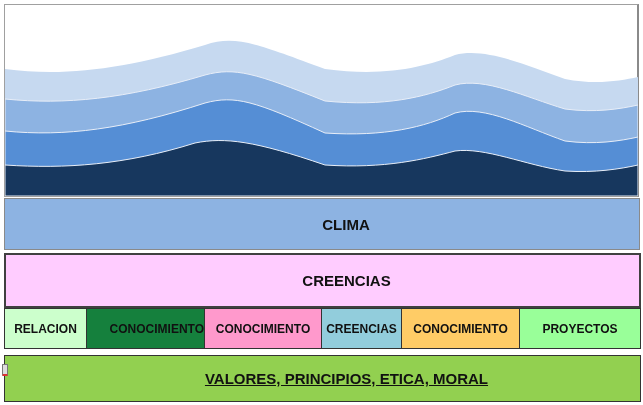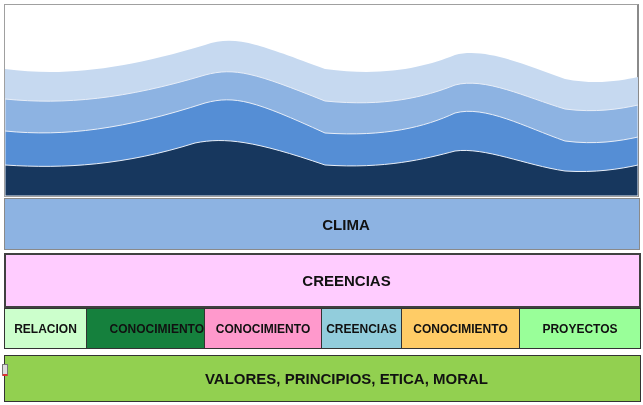--- a/index.html
+++ b/index.html
@@ -3,21 +3,21 @@
 <meta charset="utf-8">
 <style>
   html, body { margin:0; padding:0; background:#ffffff; }
   body { width:643px; height:405px; position:relative; overflow:hidden; font-family:"Liberation Sans", sans-serif; }
   .waves { position:absolute; left:4px; top:4px; width:635px; height:193px; border:1px solid #a0a0a0; border-right:2px solid #8a8a8a; background:#fff; box-sizing:border-box; }
   .waves svg { position:absolute; left:0; top:0; }
   .band { position:absolute; box-sizing:border-box; display:flex; align-items:center; justify-content:center; font-weight:bold; color:#111;padding-left:48px; }
   .clima { left:4px; top:198px; width:636px; height:52px; background:#8db3e2; border:1px solid #8a8a8a; font-size:15px; }
   .creencias { left:4px; top:253px; width:637px; height:55px; background:#ffccff; border:2px solid #404040; font-size:15px; }
   .cell { position:absolute; top:308px; height:41px; box-sizing:border-box; border:1px solid #333; display:flex; align-items:center; justify-content:center; font-weight:bold; font-size:12px; color:#111; }
-  .valores { left:4px; top:355px; width:637px; height:47px; background:#92d050; border:1px solid #333; font-size:15px; }
+  .valores { left:4px; top:355px; width:637px; height:47px; background:#92d050; border:1px solid #333; font-size:15px;text-decoration:underline; }
   .mark { position:absolute; left:2px; top:364px; width:4px; height:9px; border:1px solid #777; border-bottom:2px solid #d33; border-radius:1px; background:#ddd; }
 </style>
 </head>
 <body>
 
 <div class="waves">
   <svg width="633" height="191" viewBox="0 0 633 191">
     <path fill="#c6d9f0" d="M0,64 C60,72 120,64 200,40 C230,30 250,38 320,64 C380,72 420,62 450,50 C480,42 520,60 560,74 C590,80 615,76 633,72 L633,191 L0,191 Z"></path>
     <path fill="#8db3e2" stroke="#e8eef8" stroke-width="1" d="M0,94 C60,100 120,94 200,70 C230,62 250,68 320,96 C380,102 420,92 450,80 C480,72 520,92 560,104 C590,108 615,104 633,100 L633,191 L0,191 Z"></path>
     <path fill="#558ed5" stroke="#e8eef8" stroke-width="1" d="M0,126 C60,132 120,124 200,98 C230,90 250,96 320,128 C380,132 420,122 450,108 C480,100 520,122 560,136 C590,140 615,136 633,132 L633,191 L0,191 Z"></path>

